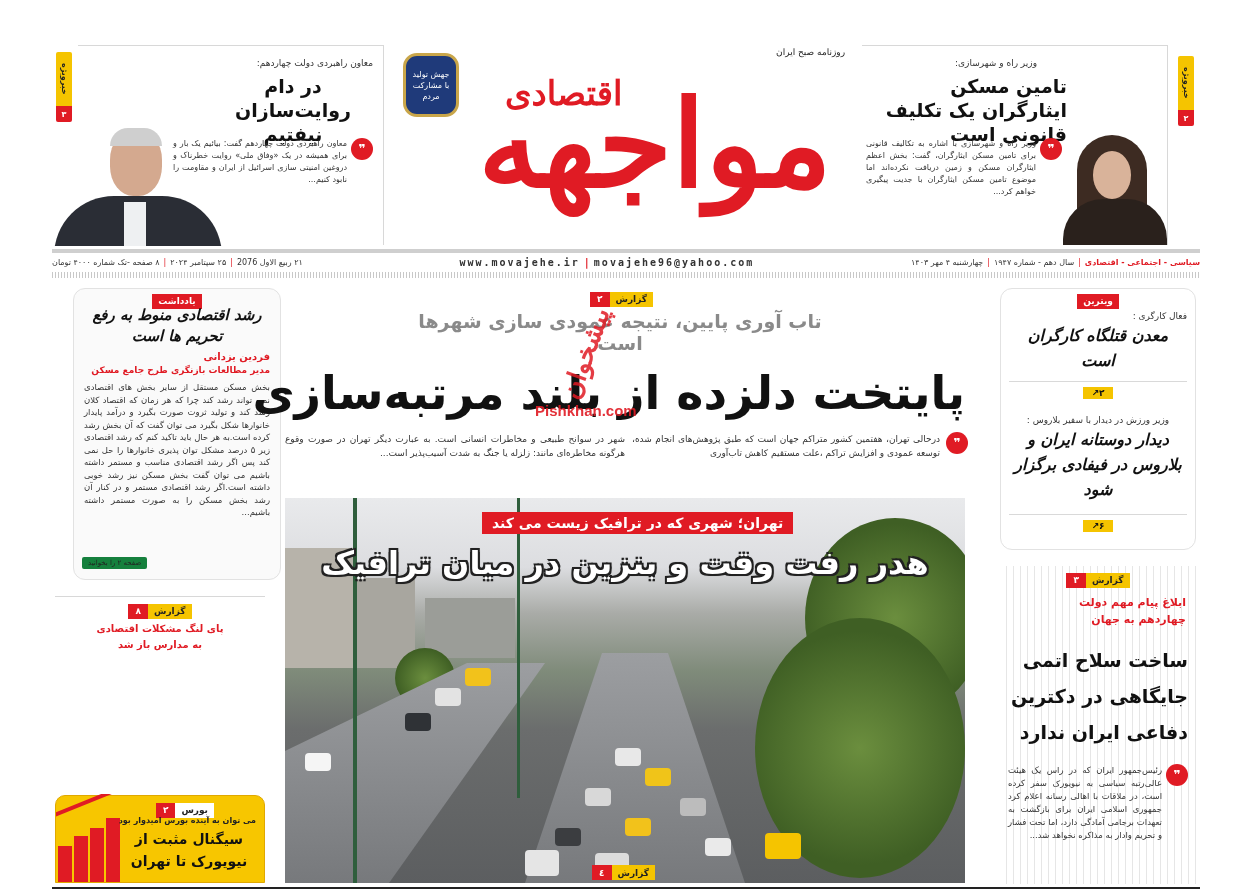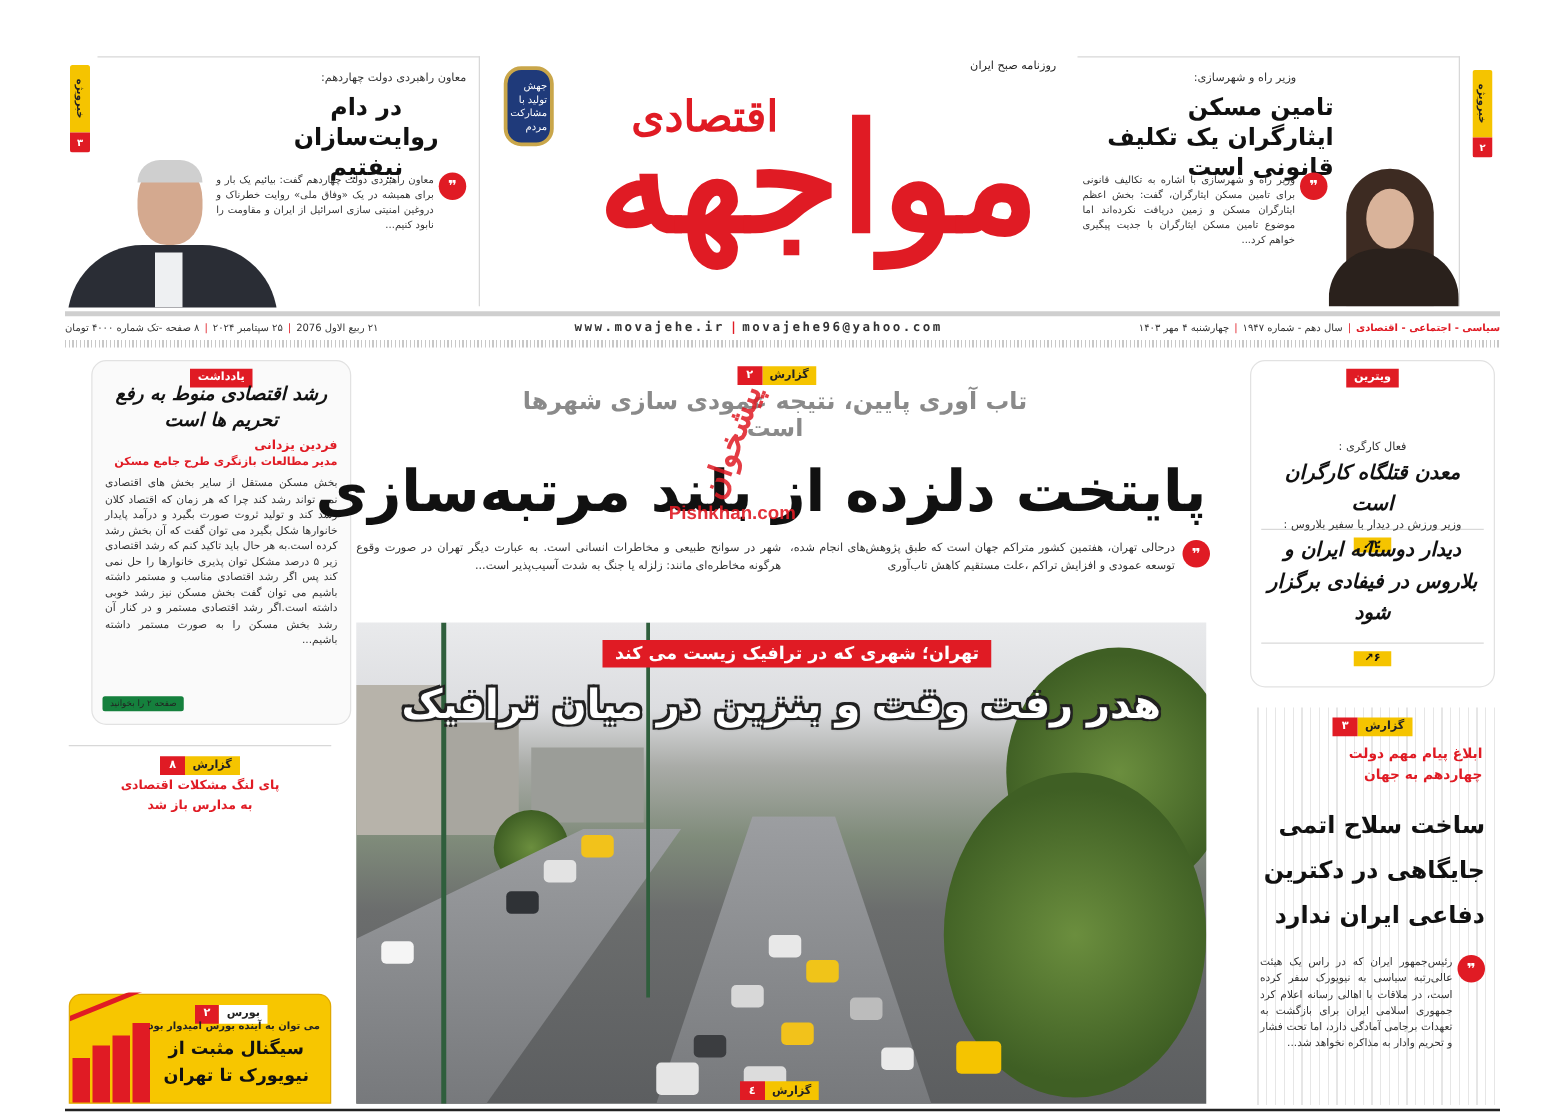--- a/index.html
+++ b/index.html
@@ -62,21 +62,21 @@
 
   <div class="abs" style="bottom:0; right:0; width:104px; height:118px; overflow:hidden;">
     <div class="abs" style="left:14px; top:8px; width:70px; height:110px; background:#3d2b22; border-radius:35px 35px 0 0;"></div>
     <div class="abs" style="left:30px; top:24px; width:38px; height:48px; background:#d9b39a; border-radius:50%;"></div>
     <div class="abs" style="left:0; top:72px; width:104px; height:50px; background:#2a211c; border-radius:40px 40px 0 0;"></div>
   </div>
 </div>
 
 <div class="abs" style="top:45px; left:395px; width:460px; height:200px;">
   <div class="abs" style="top:2px; right:10px; font-size:9px; font-family:'DejaVu Serif', serif; color:#222;">روزنامه صبح ایران</div>
-  <div class="abs" style="top:8px; left:8px; width:40px; height:64px; background:#1f3a7a; border:3px solid #c9a64a; border-radius:14px; color:#fff; font-size:8px; display:flex; align-items:center; justify-content:center; text-align:right; line-height:11px; padding:4px;">جهش تولید با مشارکت مردم</div>
+  <div class="abs" style="top:8px; left:8px; width:56px; height:64px; background:#1f3a7a; border:3px solid #c9a64a; border-radius:14px; color:#fff; font-size:8px; display:flex; align-items:center; justify-content:center; text-align:center; line-height:11px; padding:4px;">جهش تولید با مشارکت مردم</div>
   <div class="abs" style="top:28px; left:110px; color:#e01b24; font-family:'DejaVu Serif', serif; font-weight:bold; font-size:34px;">اقتصادی</div>
   <div class="abs" style="top:14px; left:70px; width:380px; height:180px; color:#e01b24; font-family:'DejaVu Serif', serif; font-weight:bold; font-size:120px; line-height:170px; text-align:center; letter-spacing:-4px;">مواجهه</div>
 </div>
 
 <div class="abs vtag" style="top:52px; left:56px;">
   <div class="vl">خبرویژه</div>
   <div class="vn">۳</div>
 </div>
 <div class="abs top-box" style="top:45px; left:78px; width:306px; height:200px; border-right:1px solid #d8d8d8; border-left:none; border-bottom:none; border-top:1px solid #d8d8d8;">
   <div class="kicker abs" style="top:12px; right:10px; width:200px;">معاون راهبردی دولت چهاردهم:</div>
@@ -216,21 +216,21 @@
 </div>
 
 <div class="abs card" style="top:288px; left:1000px; width:196px; height:262px;">
   <div class="abs" style="top:0; left:0; right:0; text-align:center;">
     <span class="tag red">
         <span class="tag-label">ویترین</span>
       </span>
   </div>
 
   <div class="abs" style="top:22px; left:8px; right:8px;">
-    <div class="kicker" style="text-align:center;margin-top:42px;">فعال کارگری :</div>
+    <div class="kicker" style="text-align:right;">فعال کارگری :</div>
     <div class="h-card" style="font-size:16px; line-height:25px; margin-top:2px;">معدن قتلگاه کارگران است</div>
     <div class="divider" style="margin-top:8px;"></div>
     <div style="text-align:center; margin-top:-1px;"><span class="yellow-chip"><span>۲</span>↗</span></div>
   </div>
 
   <div class="abs" style="top:126px; left:8px; right:8px;">
     <div class="kicker" style="text-align:center;">وزیر ورزش در دیدار با سفیر بلاروس :</div>
     <div class="h-card" style="font-size:16px; line-height:25px; margin-top:2px;">دیدار دوستانه ایران و بلاروس در فیفادی برگزار شود</div>
     <div class="divider" style="margin-top:12px;"></div>
     <div style="text-align:center; margin-top:-1px;"><span class="yellow-chip"><span>۶</span>↗</span></div>

